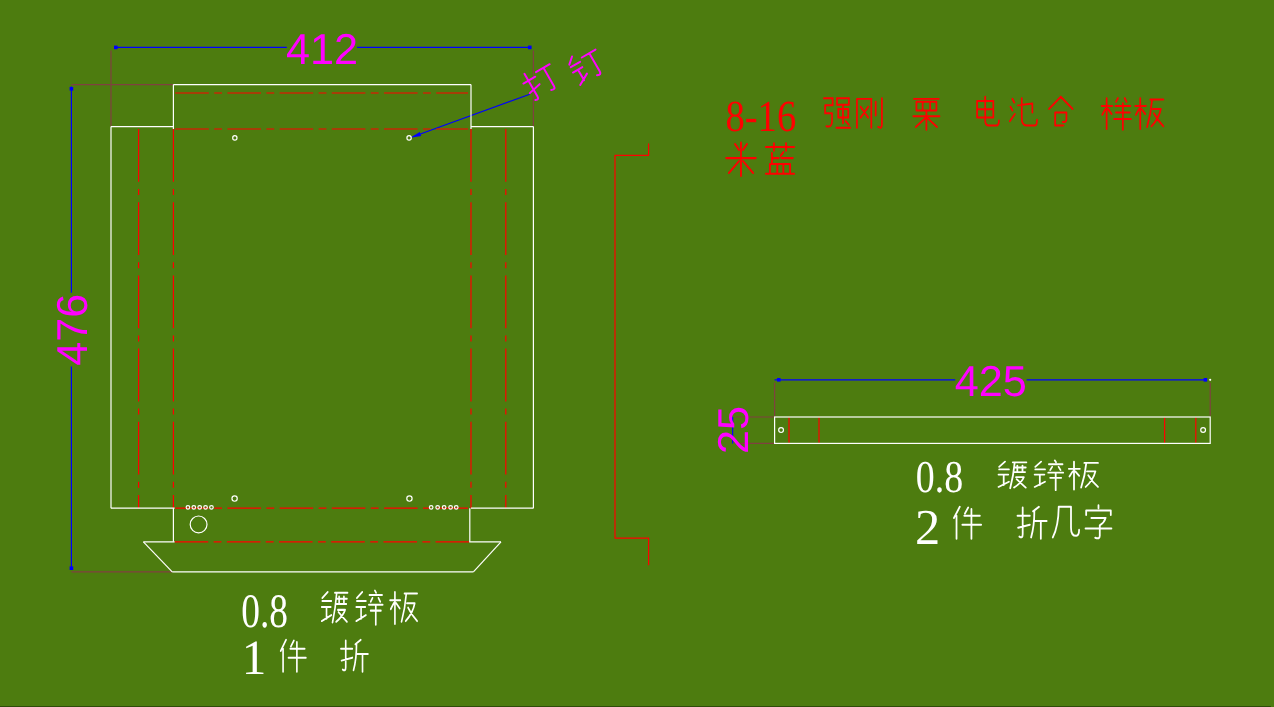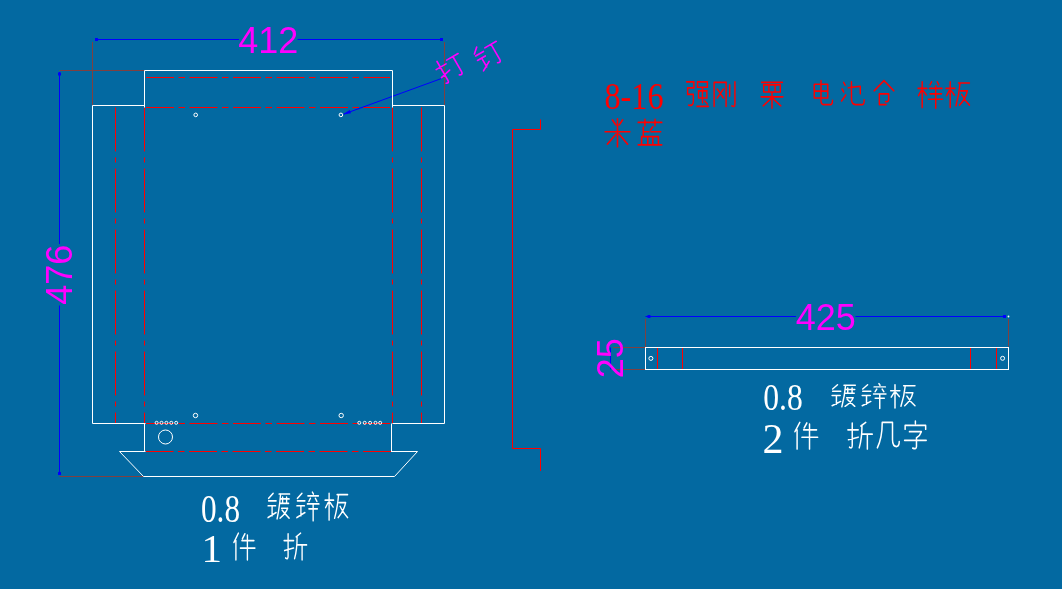--- a/index.html
+++ b/index.html
@@ -1,16 +1,16 @@
 <!DOCTYPE html>
 <html><head>
 <meta charset="utf-8">
 <style>
   html,body{margin:0;padding:0;background:#000;}
-  #page{position:relative;width:1062px;height:589px;background:#0369a1;overflow:hidden;}
+  #page{position:relative;width:1062px;height:589px;background:#4d7c0f;overflow:hidden;}
   svg text{font-family:"Liberation Sans",sans-serif;}
   text.ser{font-family:"Liberation Serif",serif;}
 </style>
 </head>
 <body>
 <div id="page">
 <svg width="1062" height="589" viewBox="0 0 1062 589" xmlns="http://www.w3.org/2000/svg">
 <defs>
   <g id="c_da">
           <path d="M22,8 V80 Q22,92 12,86 M6,30 H44 M8,62 L44,54 M52,20 H96 M76,20 V78 Q76,90 64,84"></path>

